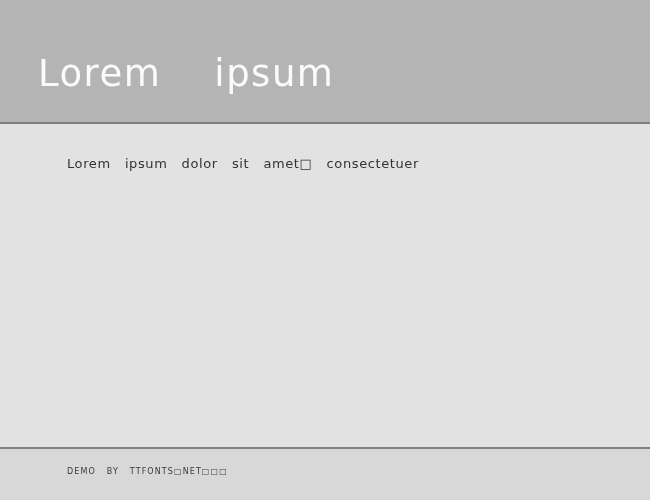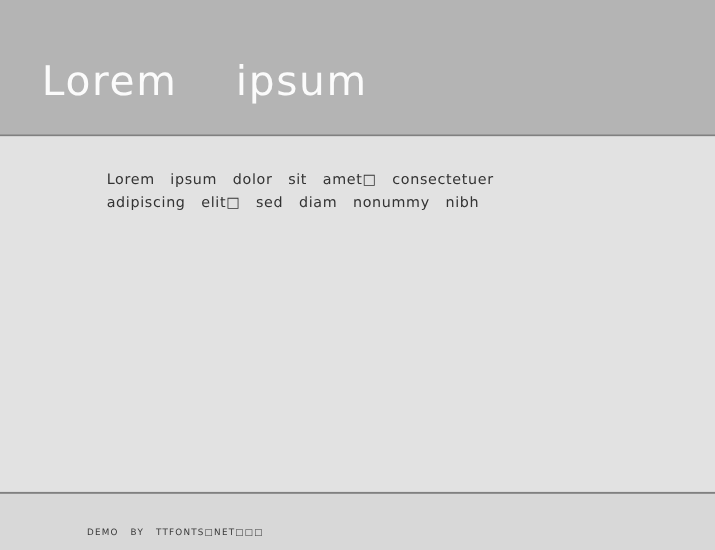--- a/index.html
+++ b/index.html
@@ -60,21 +60,20 @@
     position: relative;
     flex: 1 1 auto;
     background: #e2e2e2;
     overflow: hidden;
   }
   .sample-block {
     position: absolute;
     left: 67px;
     top: 30px;
     width: 470px;
-    margin-left: 30px;
   }
   .sample-line {
     color: #333333;
     font-family: "DejaVu Sans", sans-serif;
     font-size: 13px;
     font-weight: 400;
     line-height: 20.5px;
     letter-spacing: 0.6px;
     white-space: pre;
     margin: 0;
@@ -85,21 +84,21 @@
     position: relative;
     flex: 0 0 auto;
     height: 51px;
     background: #d8d8d8;
     overflow: hidden;
   }
   .footer-credit {
     position: absolute;
     left: 67px;
     top: 18px;
-    margin: 12px;
+    margin: 0;
     color: #3a3a3a;
     font-family: "DejaVu Sans", sans-serif;
     font-size: 8px;
     font-weight: 400;
     letter-spacing: 1.1px;
     white-space: pre;
   }
 </style>
 </head>
 <body>
@@ -108,21 +107,20 @@
 
   <div class="header-band">
     <h1 class="header-title">Lorem    ipsum</h1>
   </div>
 
   <div class="rule"></div>
 
   <div class="body-area">
     <div class="sample-block">
       <p class="sample-line">Lorem   ipsum   dolor   sit   amet□   consectetuer</p>
-      <p class="sample-line">adipiscing   elit□   sed   diam   nonummy   nibh</p>
     </div>
   </div>
 
   <div class="rule"></div>
 
   <div class="footer-area">
     <p class="footer-credit">DEMO   BY   TTFONTS□NET□□□</p>
   </div>
 
 </div>

